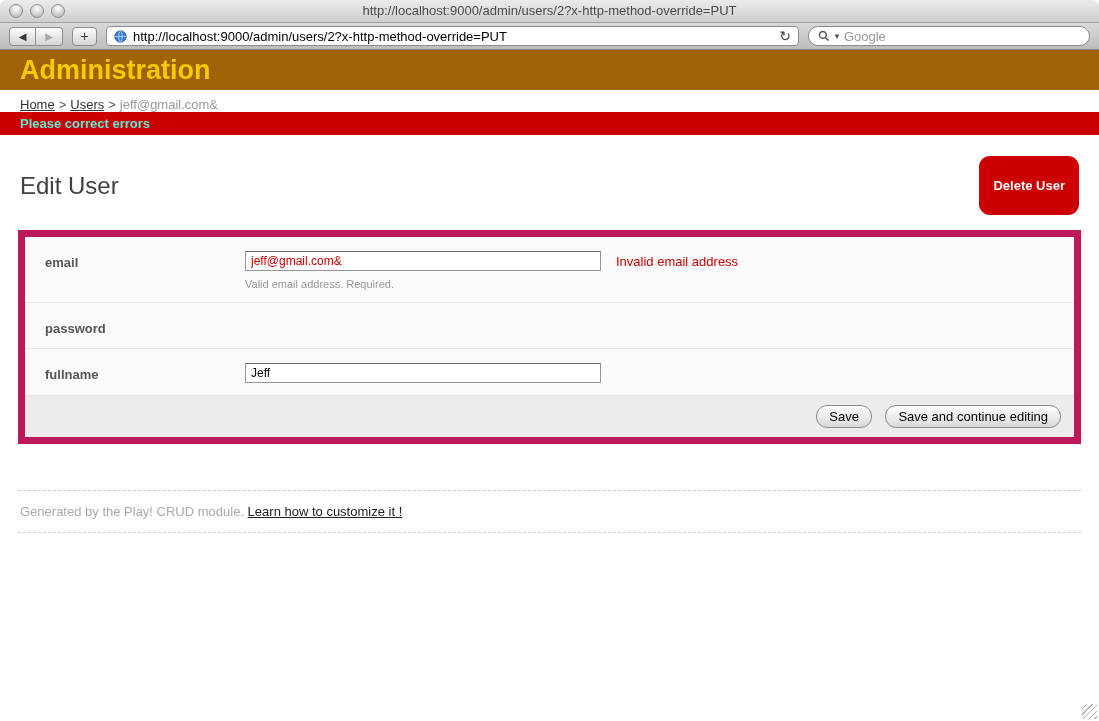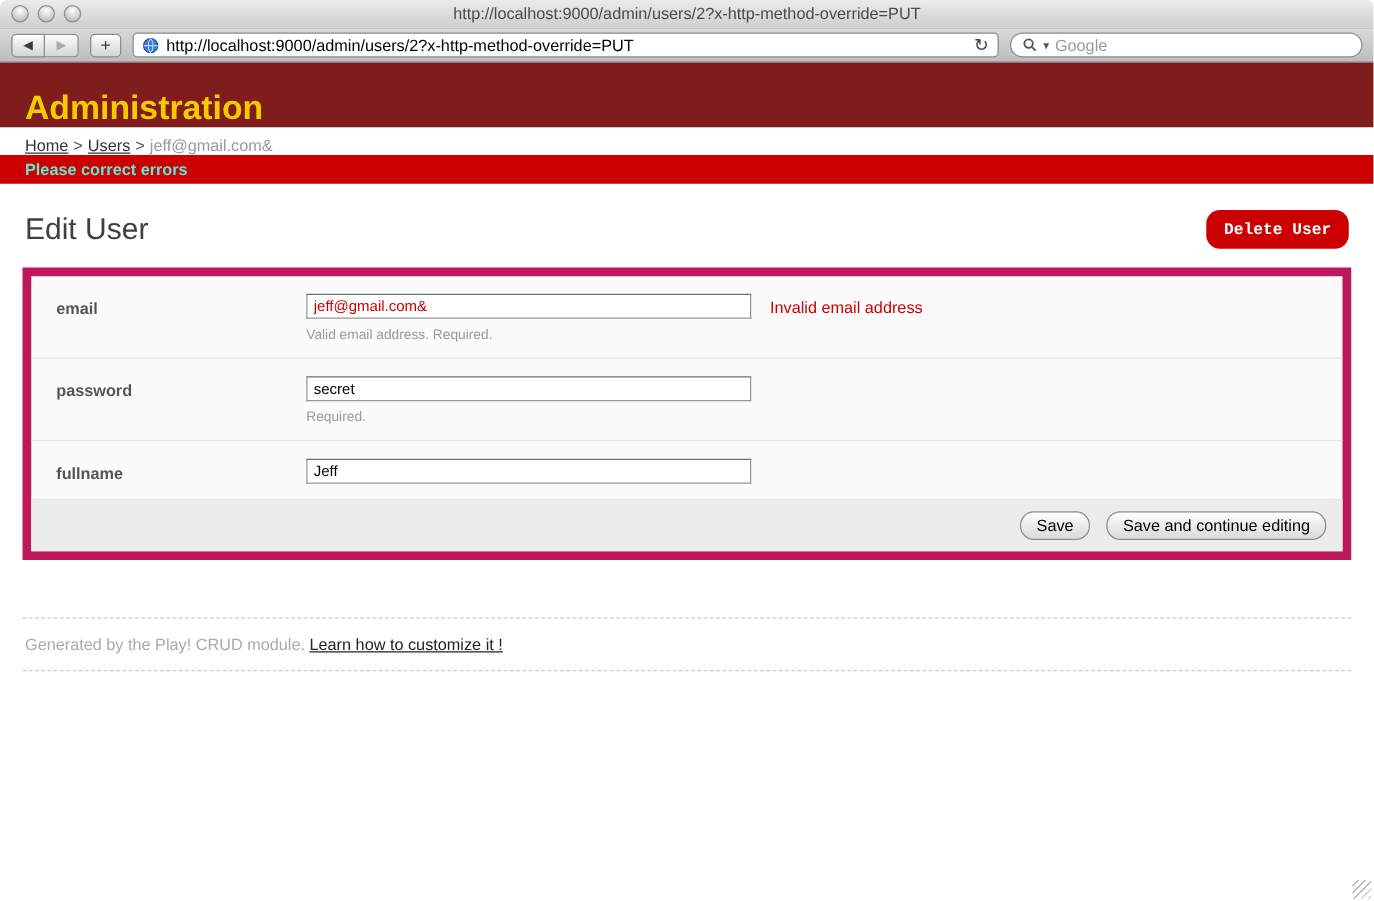--- a/index.html
+++ b/index.html
@@ -72,21 +72,21 @@
   .searchfield {
     width: 282px; height: 20px;
     background: #fff; border: 1px solid #8b8b8b; border-radius: 10px;
     display: flex; align-items: center; gap: 3px;
     padding: 0 9px; font-size: 13px; color: #9a9a9a;
   }
   .mag { display: inline-flex; align-items: center; }
   .chev { font-size: 8px; color: #555; }
 
   
-  .site-header { height: 52px; background: #7f1d1d; display: flex; align-items: flex-end; }
+  .site-header { height: 40px; background: #a16207; display: flex; align-items: center; }
   .site-title {
     color: #f7ca00; font-size: 27px; font-weight: bold;
     padding-left: 20px; letter-spacing: 0;
   }
   .breadcrumb {
     height: 22px; line-height: 29px; padding-left: 20px;
     font-size: 13px; color: #999; background: #fff;
   }
   .crumb-link { color: #333; text-decoration: underline; cursor: pointer; }
   .crumb-sep { color: #555; margin: 0 4px; }
@@ -99,22 +99,22 @@
 
   
   .content { padding: 0 18px; }
   .page-head {
     margin: 21px 0 15px; padding: 0 2px;
     display: flex; justify-content: space-between; align-items: center;
   }
   .page-title { font-size: 24px; color: #404040; font-weight: normal; margin: 0; }
   .delete-btn {
     background: #cc0000; color: #fff; font-weight: bold; font-size: 13px;
-    border: none; border-radius: 11px; padding: 8px 14px;
-    font-family: Liberation Mono, monospace; cursor: pointer;
+    border: none; border-radius: 11px; padding: 22px 14px;
+    font-family: Liberation Sans, sans-serif; cursor: pointer;
   }
 
   .form { border: 7px solid #be185d; background: #fbfbfb; }
   .row { display: flex; padding: 14px 20px 12px; border-bottom: 1px solid #e7e7e7; }
   .lbl { width: 200px; font-size: 13px; font-weight: bold; color: #555; padding-top: 4px; }
   .input-line { display: flex; align-items: center; gap: 15px; }
   input.txt {
     width: 356px; height: 20px;
     border: 1px solid #979797; border-top-color: #6e6e6e;
     padding: 1px 5px; font-size: 12px; font-family: inherit;
@@ -211,26 +211,20 @@
           <div class="input-line">
             <input class="txt err-value" type="text" value="jeff@gmail.com&amp;" style="">
             <span class="err-msg">Invalid email address</span>
           </div>
           <div class="help">Valid email address. Required.</div>
         </div>
       </div>
 
       <div class="row">
         <div class="lbl">password</div>
-        <div class="ctrl">
-          <div class="input-line">
-            <input class="txt" type="text" value="secret" style="">
-          </div>
-          <div class="help">Required.</div>
-        </div>
       </div>
 
       <div class="row">
         <div class="lbl">fullname</div>
         <div class="ctrl">
           <div class="input-line">
             <input class="txt" type="text" value="Jeff" style="">
           </div>
         </div>
       </div>

